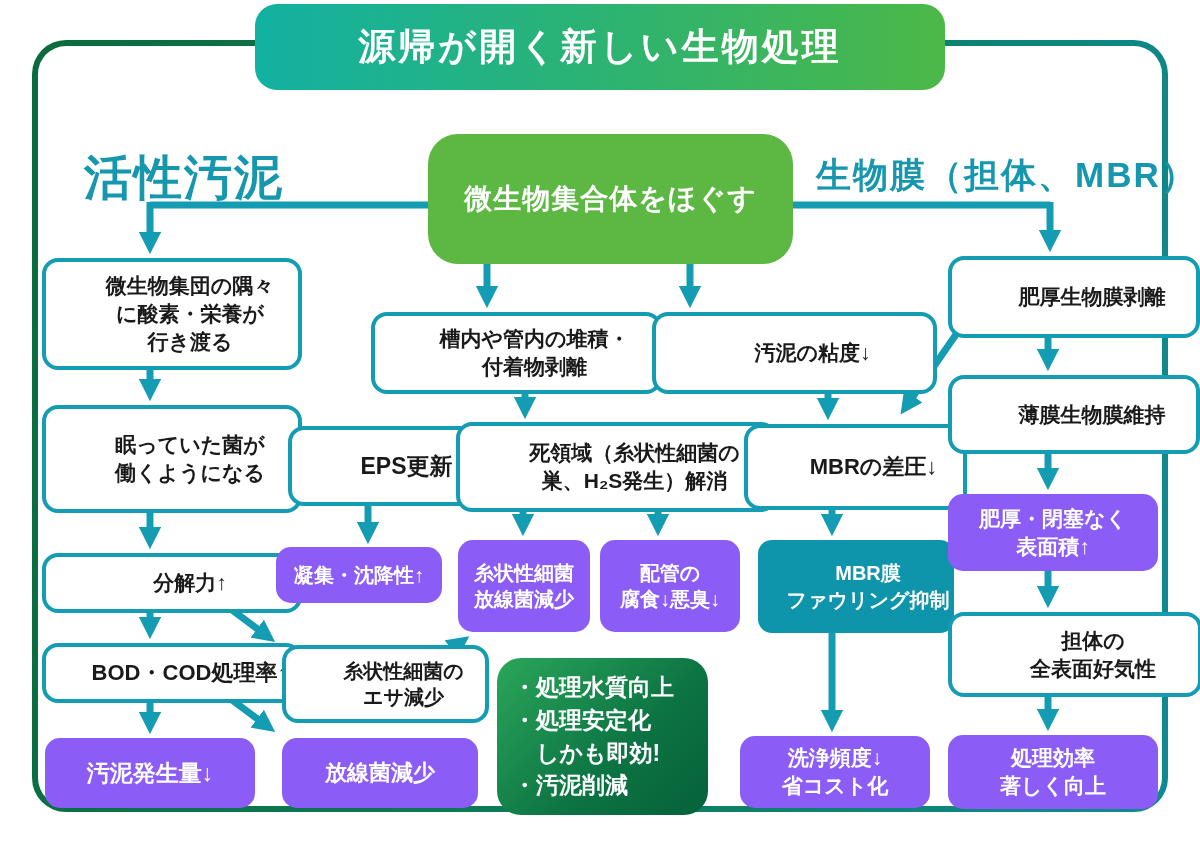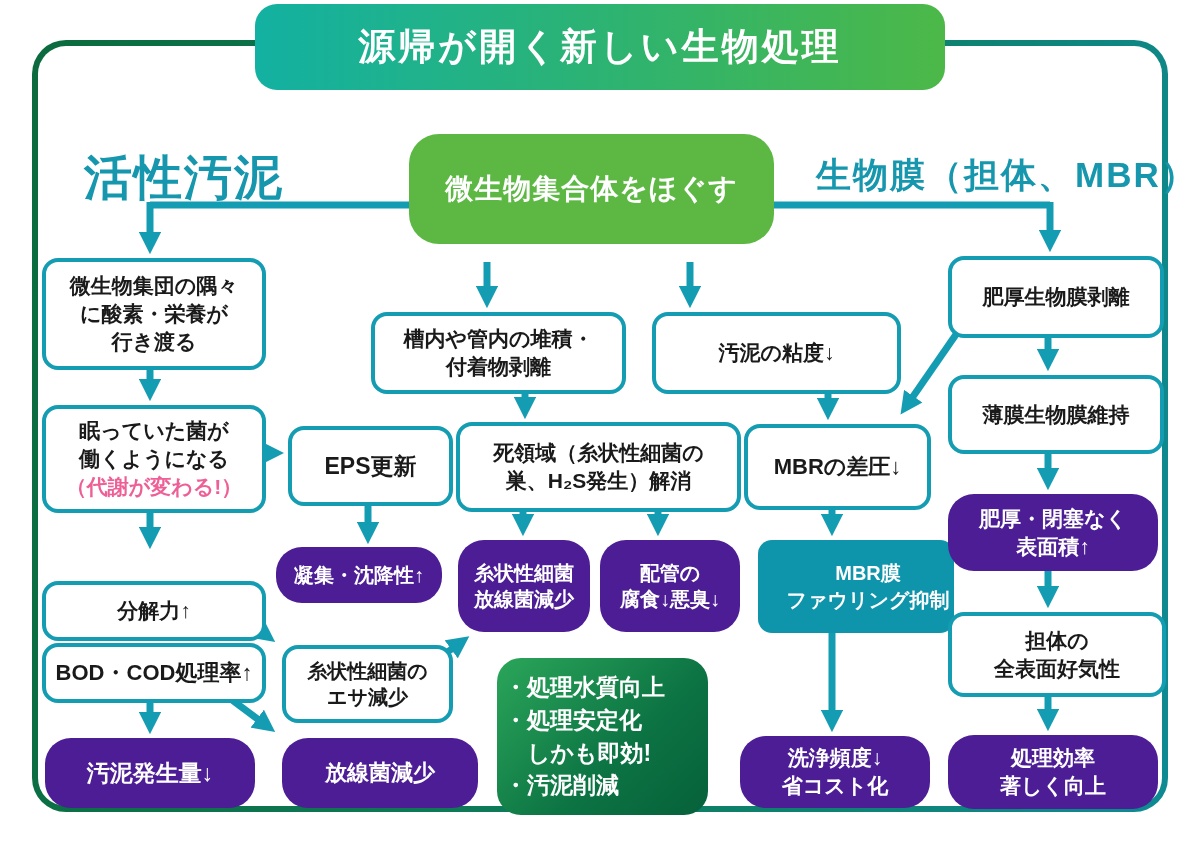--- a/index.html
+++ b/index.html
@@ -34,32 +34,32 @@
   .hdr-left{left:84px;top:146px;font-size:48px;}
   .hdr-right{left:816px;top:152px;font-size:35px;}
   svg.wires{position:absolute;left:0;top:0;z-index:5;}
   
   .box{
     position:absolute;z-index:10;
     display:flex;flex-direction:column;align-items:center;justify-content:center;
     text-align:center;white-space:pre-line;line-height:1.32;
     border-radius:16px;font-size:21px;
   }
-  .white{background:#ffffff;border:4px solid #149cb2;color:#1a1a1a;}
-  .pink{background:#4c1d95;color:#ffffff;border-radius:26px;}
+  .white{background:#ffffff;border:4px solid #149cb2;color:#1a1a1a;padding-left:36px;}
+  .pink{background:#8b5cf6;color:#ffffff;border-radius:15px;}
   .tealfill{background:#0f95ab;color:#ffffff;border-radius:14px;}
   .start{
     background:#5cb843;border-radius:30px;z-index:25;
   }
   .start .l1{color:#ffffff;font-size:28px;letter-spacing:1px;}
   .start .l2{color:#f7ed1a;font-size:29px;margin-top:10px;letter-spacing:1px;}
   .benefits{
     background:linear-gradient(135deg,#2ba65a 0%,#0c7343 60%,#06613a 100%);
     color:#ffffff;border-radius:24px;
-    align-items:flex-start;text-align:left;padding-left:7px;box-sizing:border-box;
+    align-items:flex-start;text-align:left;padding-left:16px;box-sizing:border-box;
     font-size:23px;line-height:1.42;
   }
   .note-pink{color:#ee5f96;}
 </style>
 </head>
 <body>
 
 <div class="frame">
   <div class="frame-inner"></div>
 </div>
@@ -99,33 +99,32 @@
   </g>
 </svg>
 
 <div class="banner">
   <span>源帰が開く新しい生物処理</span>
 </div>
 
 <div class="hdr hdr-left">活性汚泥</div>
 <div class="hdr hdr-right">生物膜（担体、MBR）</div>
 
-<div class="box start" style="left:409px;top:134px;width:365px;height:110px;font-family:Liberation Serif, serif;">
+<div class="box start" style="left:428px;top:134px;width:365px;height:130px;font-family:Liberation Serif, serif;">
   <span class="l1">微生物集合体をほぐす</span>
 </div>
 
 <div class="box white" style="left:42px;top:258px;width:216px;height:104px;">微生物集団の隅々
 に酸素・栄養が
 行き渡る</div>
 <div class="box white" style="left:42px;top:405px;width:216px;height:100px;">
   <span>眠っていた菌が
 働くようになる</span>
-  <span class="note-pink">（代謝が変わる!）</span>
 </div>
-<div class="box white" style="left:42px;top:553px;width:216px;height:52px;margin-top:28px;">分解力↑</div>
+<div class="box white" style="left:42px;top:553px;width:216px;height:52px;">分解力↑</div>
 <div class="box white" style="left:42px;top:643px;width:216px;height:52px;font-size:22px;">BOD・COD処理率↑</div>
 <div class="box pink" style="left:45px;top:738px;width:210px;height:70px;font-size:23px;">汚泥発生量↓</div>
 
 <div class="box white" style="left:288px;top:426px;width:157px;height:72px;font-size:23px;">EPS更新</div>
 <div class="box pink" style="left:276px;top:547px;width:166px;height:56px;font-size:20px;">凝集・沈降性↑</div>
 <div class="box white" style="left:282px;top:645px;width:163px;height:70px;font-size:20px;">糸状性細菌の
 エサ減少</div>
 <div class="box pink" style="left:282px;top:738px;width:196px;height:70px;font-size:22px;">放線菌減少</div>
 
 <div class="box white" style="left:371px;top:312px;width:247px;height:74px;">槽内や管内の堆積・

